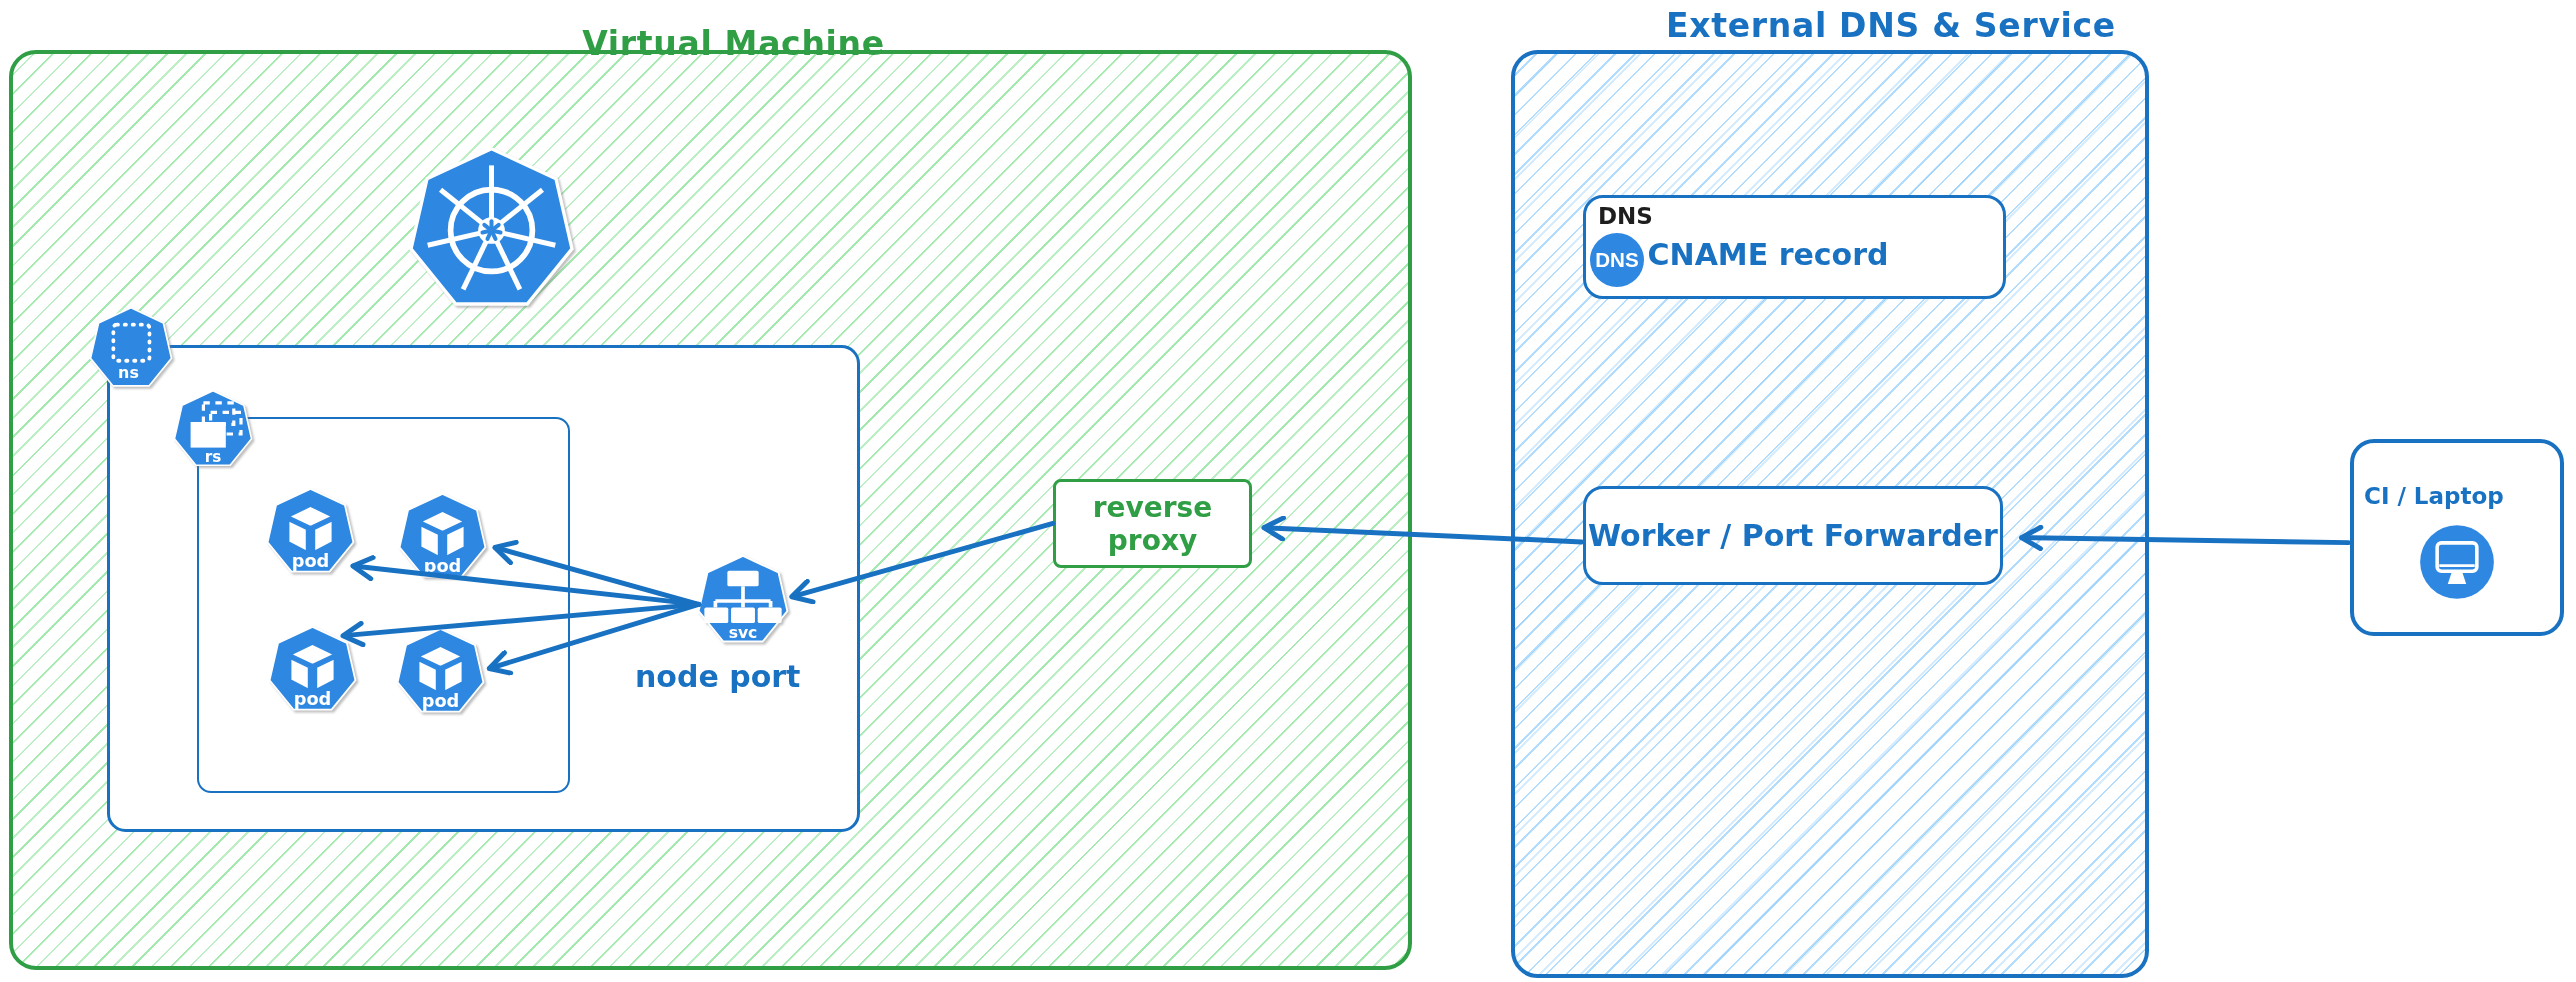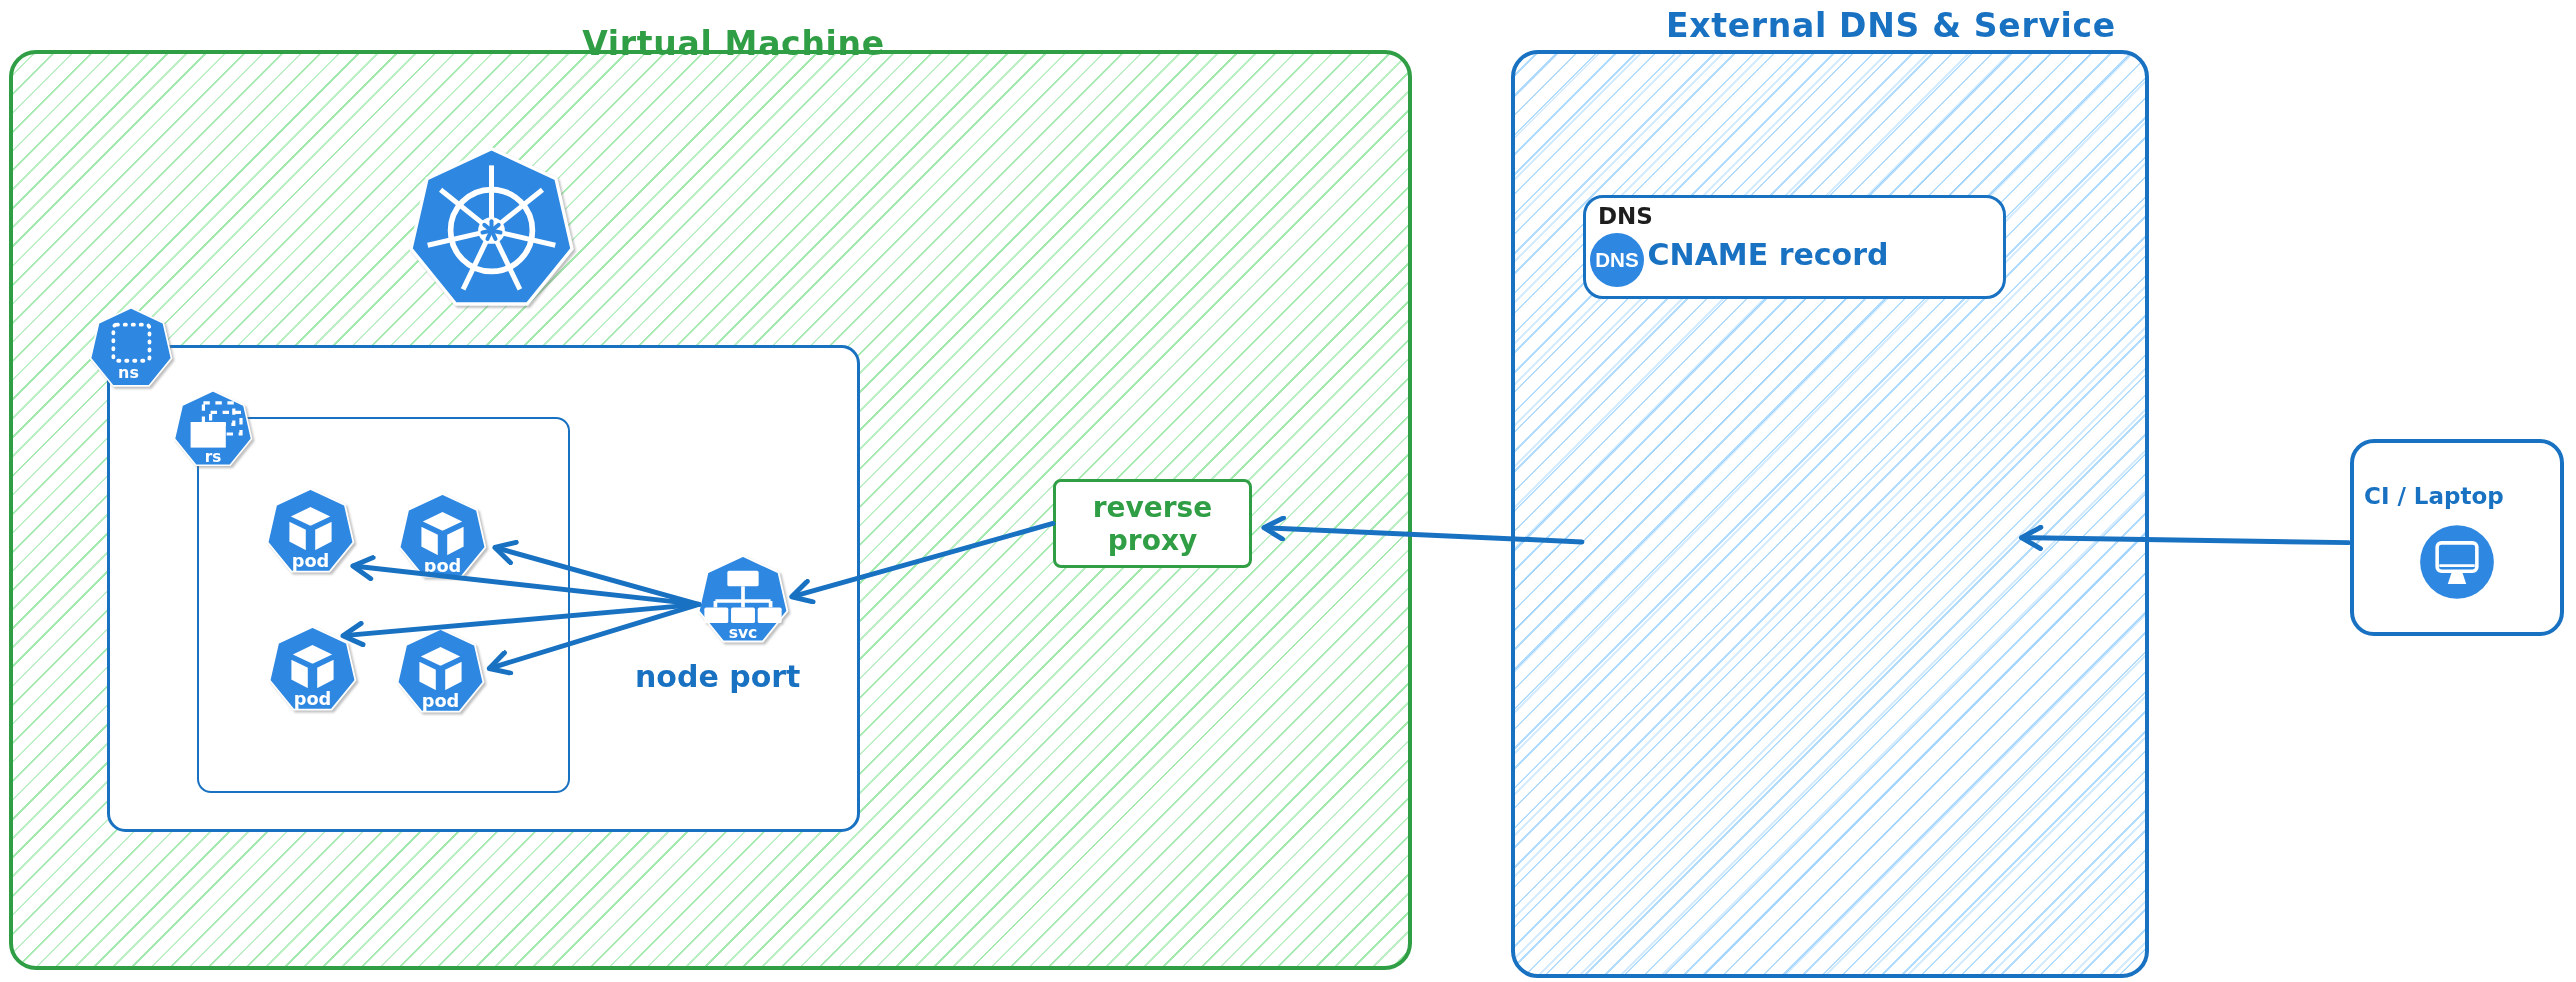--- a/index.html
+++ b/index.html
@@ -160,20 +160,23 @@
   </div>
 
   <div class="abs panel panel-blue" style="left:1511px;top:50px;width:638px;height:928px;"></div>
   <div class="abs panel-title title-blue" style="left:1666px;top:5.7px;width:355px;">External DNS &amp; Service</div>
 
   <div class="abs wbox wbox-blue" style="left:1583px;top:195px;width:423px;height:104px;border-radius:20px;"></div>
   <div class="abs label-black" style="left:1598px;top:203px;font-size:23px;font-weight:600;">DNS</div>
   <div class="abs badge-circle" style="left:1590px;top:233px;width:54px;height:54px;font-size:20.6px;">DNS</div>
   <div class="abs label-blue" style="left:1626px;top:237px;width:284px;font-size:30px;font-weight:600;text-align:center;">CNAME record</div>
 
+  <div class="abs wbox wbox-blue centered-text" style="left:1583px;top:486px;width:420px;height:99px;border-radius:20px;">
+    <span class="label-blue" style="font-size:30px;font-weight:600;white-space:nowrap;">Worker / Port Forwarder</span>
+  </div>
 
   <div class="abs wbox wbox-blue" style="left:2350px;top:439px;width:214px;height:197px;border-radius:24px;border-width:4.3px;"></div>
   <div class="abs label-blue" style="left:2364px;top:483px;width:186px;font-size:23px;font-weight:600;text-align:left;">CI / Laptop</div>
   <svg class="abs" style="left:2418px;top:523px;" width="78" height="78" viewBox="0 0 110 110">
     <circle cx="55" cy="55" r="52" fill="#2e87e0"></circle>
     <rect x="27" y="28" width="56" height="40" rx="6" fill="none" stroke="#ffffff" stroke-width="5"></rect>
     <line x1="30" y1="60" x2="80" y2="60" stroke="#ffffff" stroke-width="4"></line>
     <polygon points="48,68 62,68 68,86 42,86" fill="#ffffff"></polygon>
   </svg>
 

